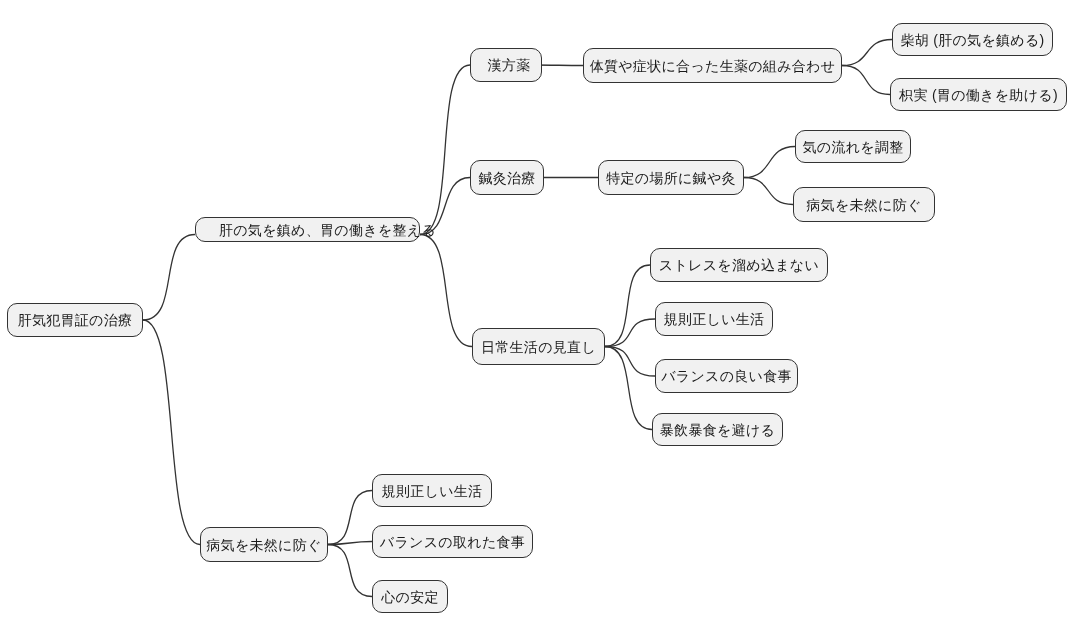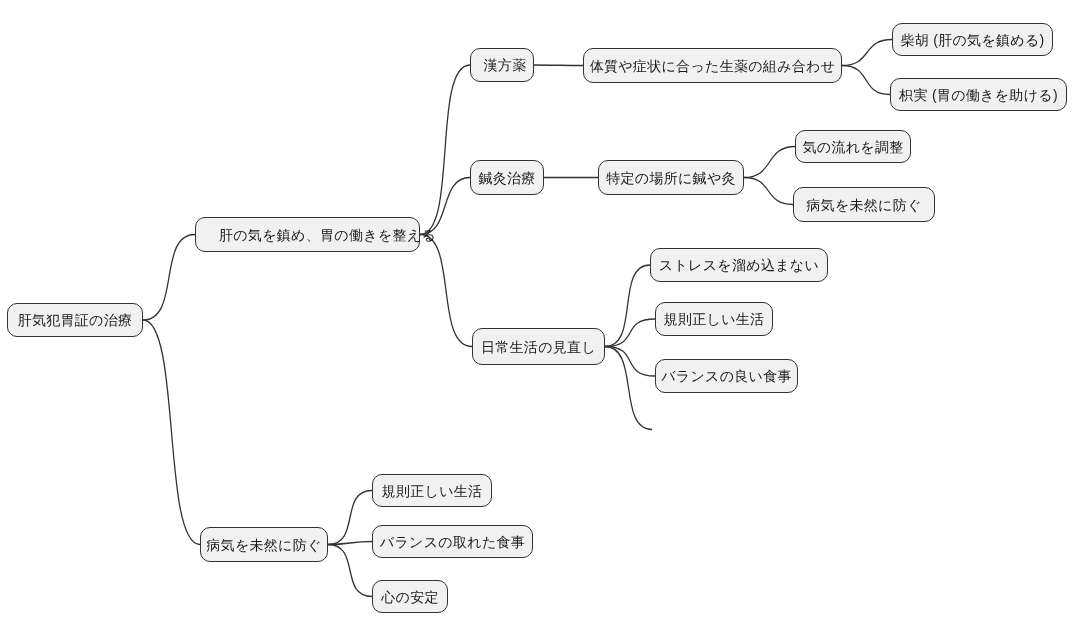--- a/index.html
+++ b/index.html
@@ -53,23 +53,23 @@
     <path d="M605,346.5 C640,346.5 620,319 655,319"></path>
     <path d="M605,346.5 C640,346.5 620,376 655,376"></path>
     <path d="M605,346.5 C640,346.5 617,429.5 652,429.5"></path>
     <path d="M328,544.5 C361,544.5 339,490.5 372,490.5"></path>
     <path d="M328,544.5 C350,544.5 350,541.5 372,541.5"></path>
     <path d="M328,544.5 C361,544.5 339,596.5 372,596.5"></path>
   </svg>
 
   <div class="node" style="left:7px; top:303px; width:136px; height:34px;">肝気犯胃証の治療</div>
 
-  <div class="node" style="left:195px; top:217px; width:225px; height:35px;padding-left:40px;">肝の気を鎮め、胃の働きを整える</div>
+  <div class="node" style="left:195px; top:217px; width:225px; height:25px;padding-left:40px;">肝の気を鎮め、胃の働きを整える</div>
 
-  <div class="node" style="left:470px; top:48px; width:64px; height:34px;padding-left:6px;">漢方薬</div>
+  <div class="node" style="left:470px; top:48px; width:72px; height:34px;padding-left:6px;">漢方薬</div>
 
   <div class="node" style="left:583px; top:48px; width:259px; height:35px;">体質や症状に合った生薬の組み合わせ</div>
 
   <div class="node" style="left:892px; top:23px; width:161px; height:33px;">柴胡 (肝の気を鎮める)</div>
 
   <div class="node" style="left:890px; top:78px; width:177px; height:33px;">枳実 (胃の働きを助ける)</div>
 
   <div class="node" style="left:470px; top:160px; width:74px; height:35px;">鍼灸治療</div>
 
   <div class="node" style="left:598px; top:160px; width:146px; height:35px;border-radius:10px;">特定の場所に鍼や灸</div>
@@ -79,20 +79,21 @@
   <div class="node" style="left:793px; top:187px; width:142px; height:35px;">病気を未然に防ぐ</div>
 
   <div class="node" style="left:472px; top:328px; width:133px; height:37px;">日常生活の見直し</div>
 
   <div class="node" style="left:650px; top:248px; width:178px; height:34px;">ストレスを溜め込まない</div>
 
   <div class="node" style="left:655px; top:302px; width:118px; height:34px;">規則正しい生活</div>
 
   <div class="node" style="left:655px; top:359px; width:143px; height:34px;">バランスの良い食事</div>
 
+  <div class="node" style="left:652px; top:413px; width:131px; height:33px;">暴飲暴食を避ける</div>
 
   <div class="node" style="left:200px; top:527px; width:128px; height:35px;">病気を未然に防ぐ</div>
 
   <div class="node" style="left:372px; top:474px; width:120px; height:33px;">規則正しい生活</div>
 
   <div class="node" style="left:372px; top:525px; width:161px; height:33px;">バランスの取れた食事</div>
 
   <div class="node" style="left:372px; top:580px; width:76px; height:33px;text-align:right;">心の安定</div>
 
 </div>

